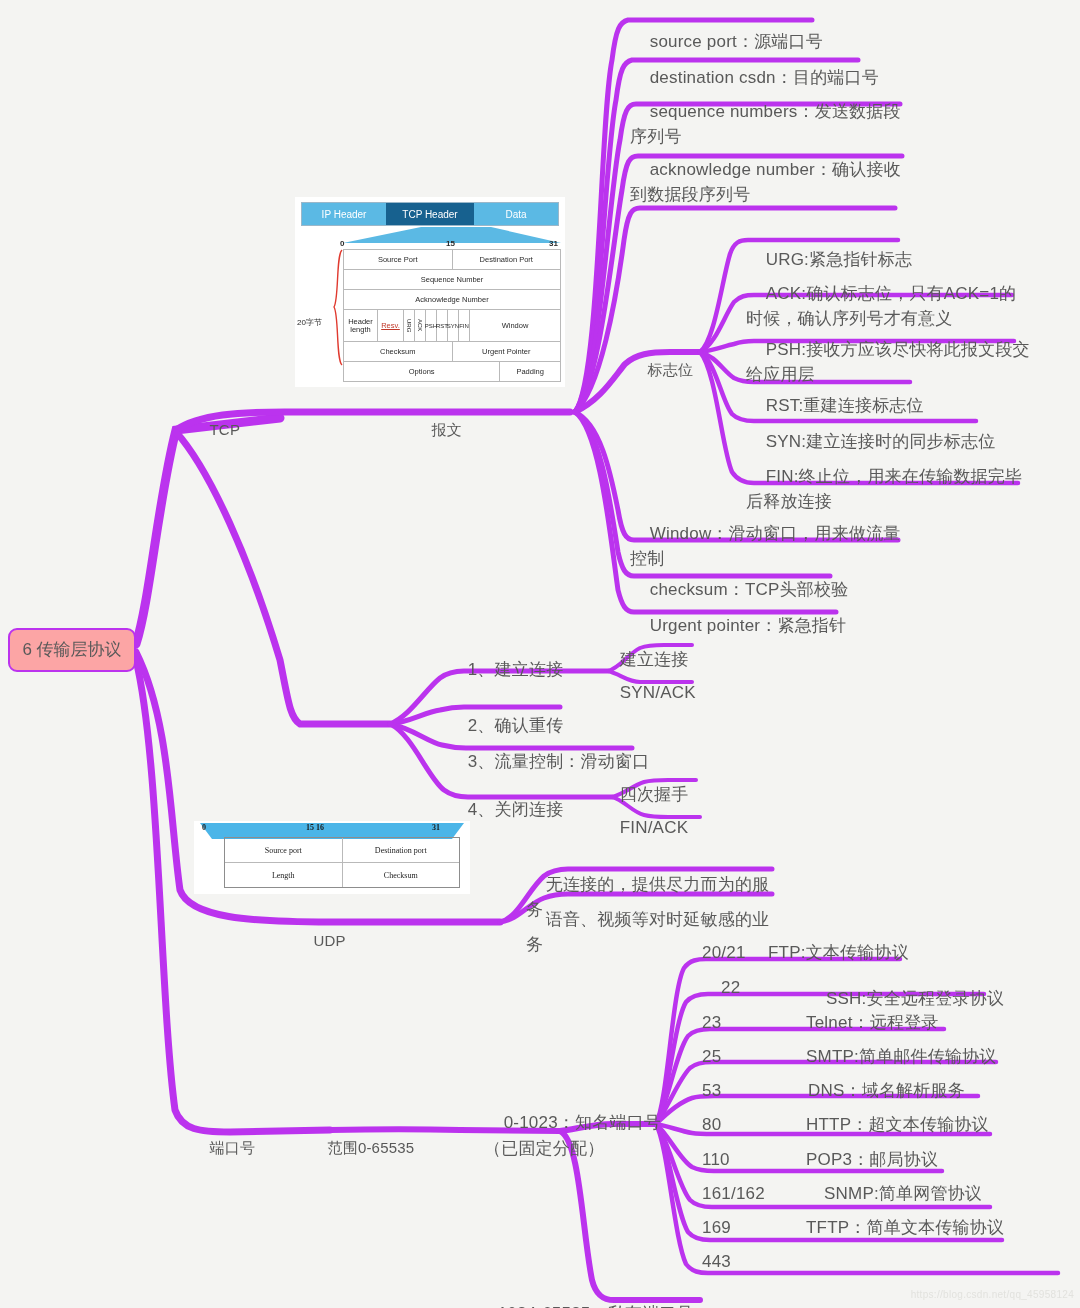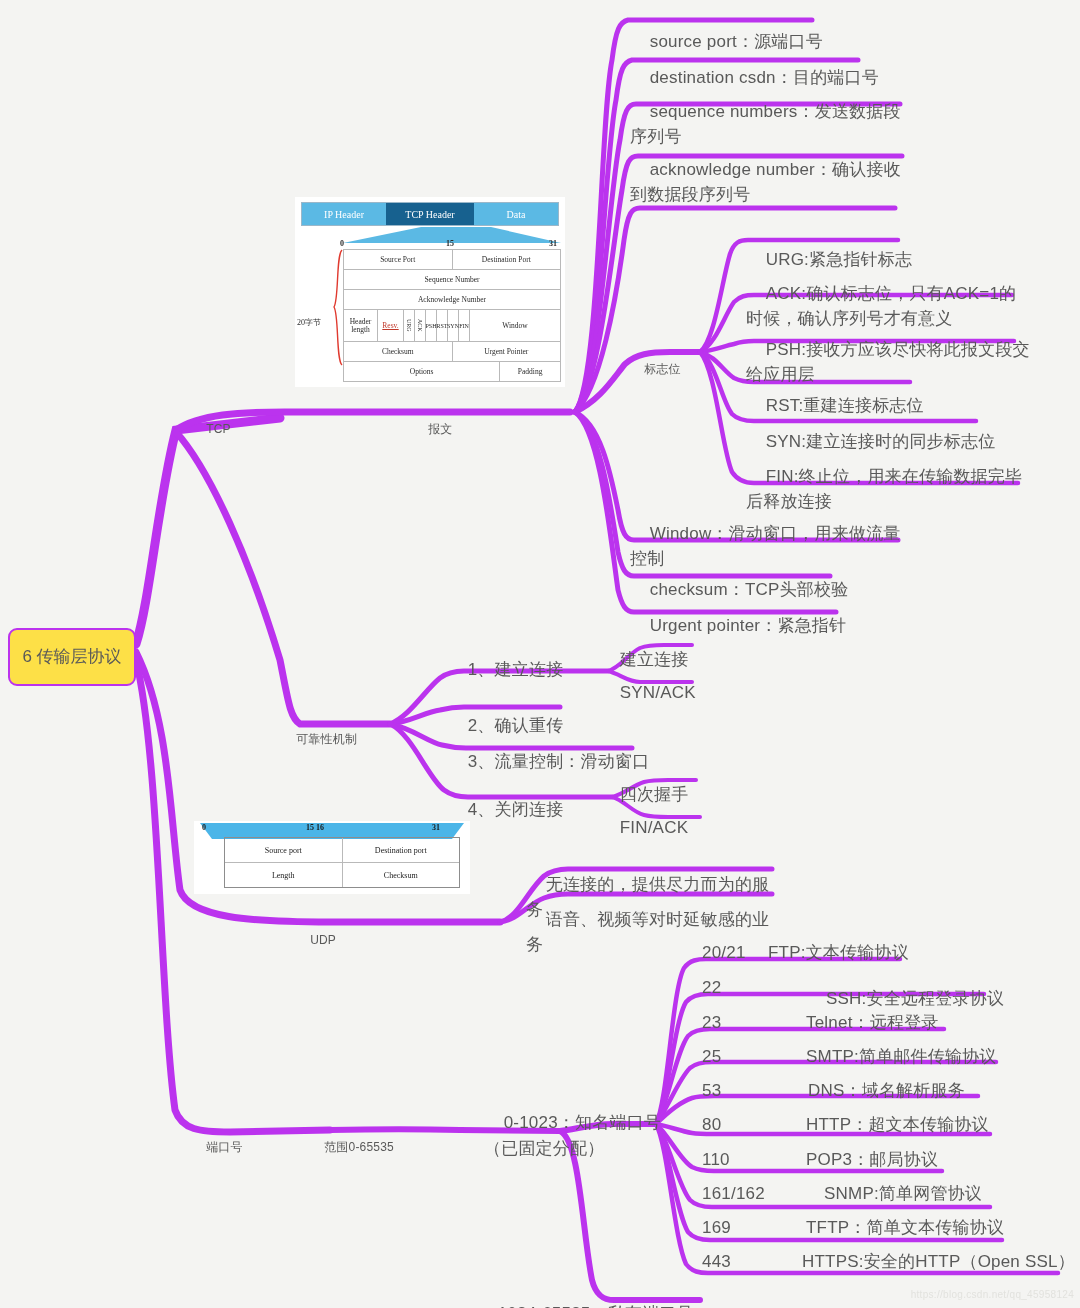--- a/index.html
+++ b/index.html
@@ -24,47 +24,47 @@
   }
   
   .node{
     position:absolute;
     color:#595959;
     font-size:17px;
     line-height:25px;
     white-space:pre-wrap;
     letter-spacing:.2px;
   }
-  .node.lvl1{font-size:12px;}
+  .node.lvl1{font-size:15px;}
   .node.num{font-size:17px;}
   
   #root-node{
     position:absolute;
     left:8px;top:628px;
     width:128px;
-    padding:16px 6px;
+    padding:9px 6px;
     box-sizing:border-box;
-    background:#fde047;
+    background:#fca5a5;
     border:2px solid #bb33ee;
     border-radius:9px;
     text-align:center;
     color:#595959;
     font-size:17px;
     line-height:22px;
     z-index:5;
   }
   
   #tcp-pic{
     position:absolute;
     left:295px;top:197px;
     width:270px;height:190px;
     background:#ffffff;
     box-sizing:border-box;
     z-index:4;
-    font-family:Liberation Serif, serif;
+    font-family:Liberation Sans, sans-serif;
   }
   #tcp-pic .toprow{
     display:flex;
     height:24px;
     margin:5px 6px 0 6px;
     border:1px solid #9bb7c9;
     box-sizing:border-box;
   }
   #tcp-pic .toprow div{
     display:flex;align-items:center;justify-content:center;
@@ -203,23 +203,20 @@
   <div id="root-node">
     <span>6 传输层协议</span>
   </div>
 
   <div class="node lvl1" style="left:192px;top:392px;">
     <span>TCP</span>
   </div>
   <div class="node lvl1" style="left:414px;top:392px;">
     <span>报文</span>
   </div>
-  <div class="node lvl1" style="left:282px;top:702px;">
-    <span>可靠性机制</span>
-  </div>
   <div class="node lvl1" style="left:296px;top:903px;">
     <span>UDP</span>
   </div>
   <div class="node lvl1" style="left:192px;top:1110px;">
     <span>端口号</span>
   </div>
   <div class="node lvl1" style="left:310px;top:1110px;">
     <span>范围0-65535</span>
   </div>
 
@@ -305,21 +302,21 @@
     <span>0-1023：知名端口号
 （已固定分配）</span>
   </div>
   <div class="node" style="left:478px;top:1276px;width:260px;">
     <span>1024-65535：私有端口号</span>
   </div>
 
   <div class="node num" style="left:702px;top:940px;"><span>20/21</span></div>
   <div class="node" style="left:768px;top:940px;"><span>FTP:文本传输协议</span></div>
 
-  <div class="node num" style="left:702px;top:975px;"><span>22</span></div>
+  <div class="node num" style="left:721px;top:975px;"><span>22</span></div>
   <div class="node" style="left:826px;top:986px;"><span>SSH:安全远程登录协议</span></div>
 
   <div class="node num" style="left:702px;top:1010px;"><span>23</span></div>
   <div class="node" style="left:806px;top:1010px;"><span>Telnet：远程登录</span></div>
 
   <div class="node num" style="left:702px;top:1044px;"><span>25</span></div>
   <div class="node" style="left:806px;top:1044px;"><span>SMTP:简单邮件传输协议</span></div>
 
   <div class="node num" style="left:702px;top:1078px;"><span>53</span></div>
   <div class="node" style="left:808px;top:1078px;"><span>DNS：域名解析服务</span></div>
@@ -330,21 +327,20 @@
   <div class="node num" style="left:702px;top:1147px;"><span>110</span></div>
   <div class="node" style="left:806px;top:1147px;"><span>POP3：邮局协议</span></div>
 
   <div class="node num" style="left:702px;top:1181px;"><span>161/162</span></div>
   <div class="node" style="left:824px;top:1181px;"><span>SNMP:简单网管协议</span></div>
 
   <div class="node num" style="left:702px;top:1215px;"><span>169</span></div>
   <div class="node" style="left:806px;top:1215px;"><span>TFTP：简单文本传输协议</span></div>
 
   <div class="node num" style="left:702px;top:1249px;"><span>443</span></div>
-  <div class="node" style="left:802px;top:1249px;"><span>HTTPS:安全的HTTP（Open SSL）</span></div>
 
   <div id="tcp-pic">
     <div class="toprow">
       <div class="tp-ip">IP Header</div>
       <div class="tp-tcp">TCP  Header</div>
       <div class="tp-data">Data</div>
     </div>
 
     <svg class="funnel" viewBox="0 0 218 16">
       <polygon points="78,0 148,0 218,16 0,16" fill="#5bb9e4"></polygon>

